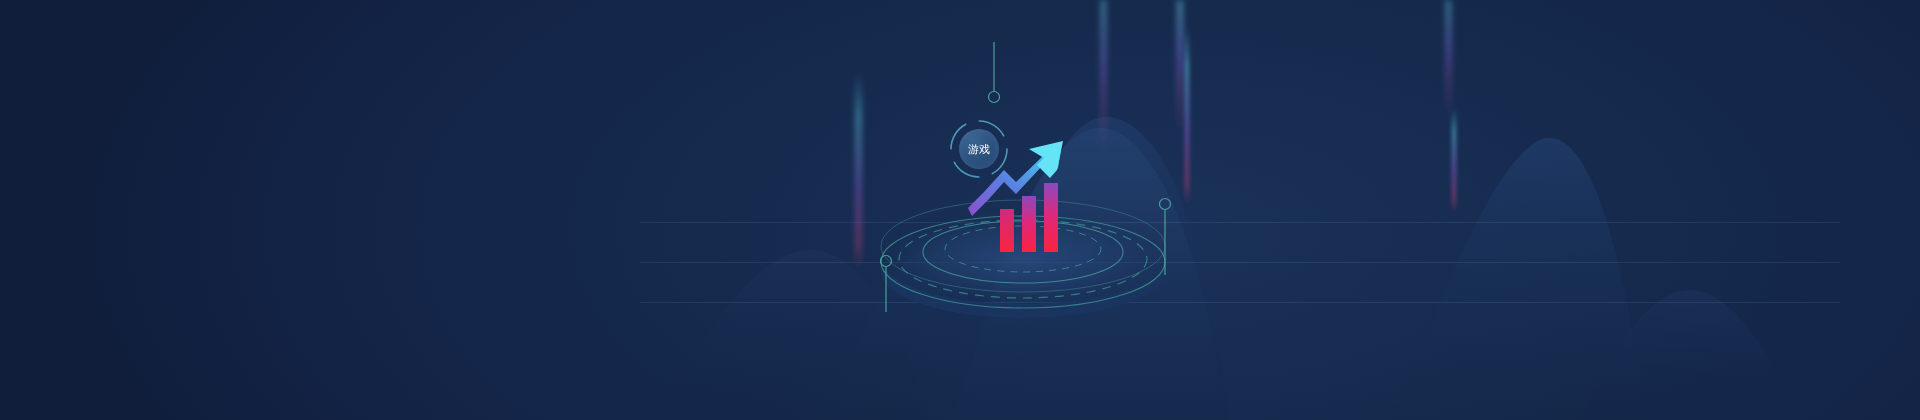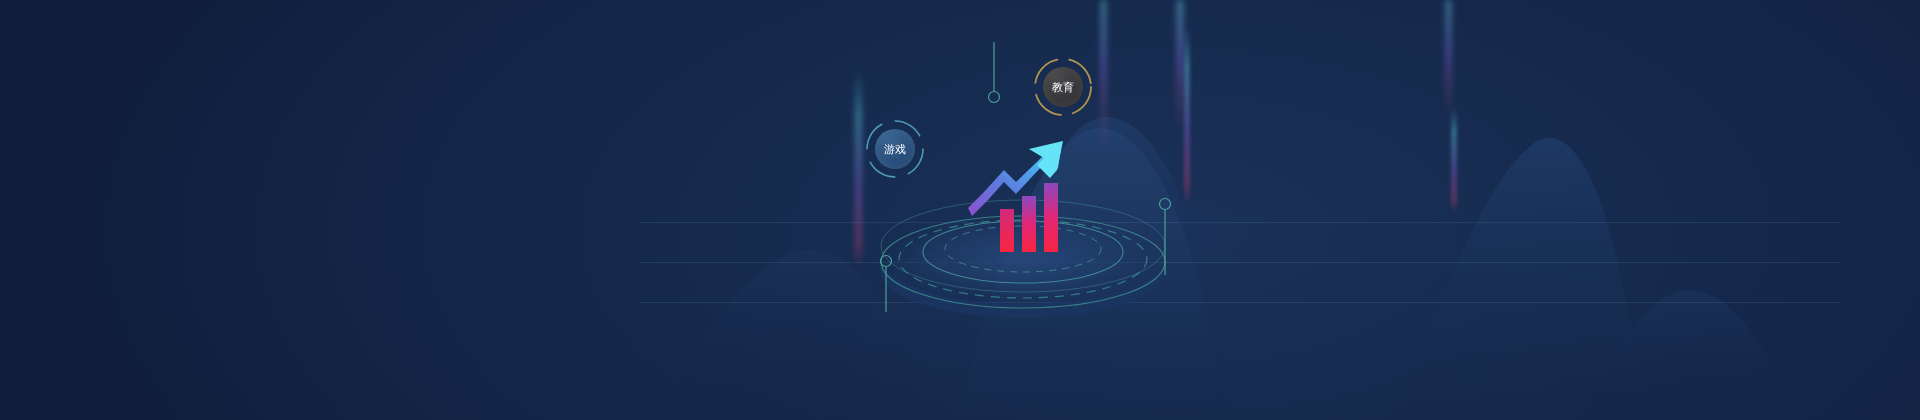--- a/index.html
+++ b/index.html
@@ -183,28 +183,22 @@
           <line x1="886" y1="267" x2="886" y2="312"></line>
         </g>
         <g>
           <circle cx="1165" cy="204" r="5.5"></circle>
           <line x1="1165" y1="210" x2="1165" y2="275"></line>
         </g>
       </g>
     </svg>
   </div>
 
-  <div class="badge-wrap" id="b-game" style="left: 864px; top: 118px;">
+  <div class="badge-wrap" id="b-game" style="left: 948px; top: 118px;">
     <svg class="badge-ring" width="62" height="62" viewBox="0 0 62 62">
       <circle cx="31" cy="31" r="28" fill="none" stroke="#4f9fc0" stroke-width="1.6" stroke-dasharray="30 14" stroke-linecap="round" opacity="0.95"></circle>
     </svg>
     <div class="badge-inner g-fill">游戏</div>
   </div>
 
-  <div class="badge-wrap" id="b-edu" style="left: 1032px; top: 56px;">
-    <svg class="badge-ring" width="62" height="62" viewBox="0 0 62 62">
-      <circle cx="31" cy="31" r="28" fill="none" stroke="#b89a4e" stroke-width="1.8" stroke-dasharray="34 12" stroke-linecap="round" opacity="0.95"></circle>
-    </svg>
-    <div class="badge-inner e-fill">教育</div>
-  </div>
 
 
 </div>
 
 </body></html>

